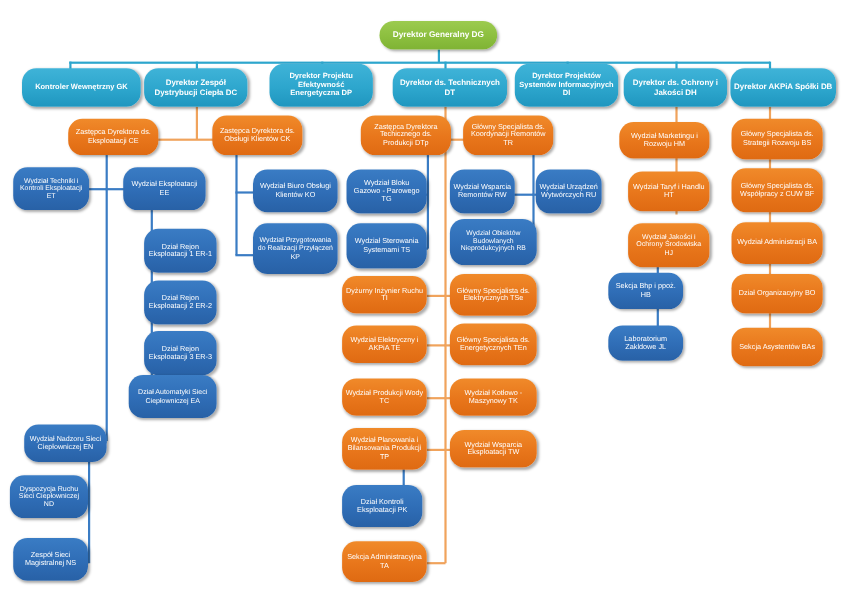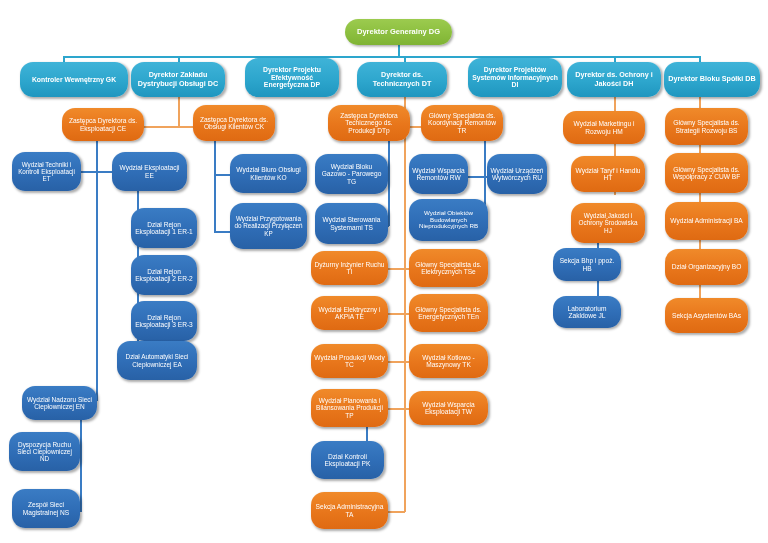--- a/index.html
+++ b/index.html
@@ -111,41 +111,41 @@
 
   <div class="node c-green" style="left:345px;top:19px;width:107px;height:26px;font-size:7.5px;font-weight:bold;">
     <span>Dyrektor Generalny DG</span>
     </div>
 
   <div class="node c-teal" style="left:20px;top:62px;width:108px;height:35px;font-size:6.8px;font-weight:bold;">
     <span>Kontroler Wewnętrzny  GK</span>
     </div>
 
   <div class="node c-teal" style="left:131px;top:62px;width:94px;height:35px;font-size:7.2px;font-weight:bold;">
-    <span>Dyrektor Zakładu Dystrybucji Obsługi  DC</span>
+    <span>Dyrektor Zespół Dystrybucji Ciepła  DC</span>
     </div>
 
   <div class="node c-teal" style="left:245px;top:58px;width:94px;height:39px;font-size:6.9px;font-weight:bold;">
     <span>Dyrektor Projektu Efektywność Energetyczna DP</span>
     </div>
 
-  <div class="node c-teal" style="left:357px;top:62px;width:90px;height:35px;font-size:7.2px;font-weight:bold;">
+  <div class="node c-teal" style="left:357px;top:62px;width:104px;height:35px;font-size:7.2px;font-weight:bold;">
     <span>Dyrektor ds. Technicznych  DT</span>
     </div>
 
   <div class="node c-teal" style="left:468px;top:58px;width:94px;height:39px;font-size:6.8px;font-weight:bold;">
     <span>Dyrektor Projektów Systemów Informacyjnych DI</span>
     </div>
 
   <div class="node c-teal" style="left:567px;top:62px;width:94px;height:35px;font-size:7.2px;font-weight:bold;">
     <span>Dyrektor ds. Ochrony i Jakości DH</span>
     </div>
 
   <div class="node c-teal" style="left:664px;top:62px;width:96px;height:35px;font-size:7.2px;font-weight:bold;">
-    <span>Dyrektor Bloku Spółki DB</span>
+    <span>Dyrektor AKPiA Spółki DB</span>
     </div>
 
   <div class="node c-orange" style="left:62px;top:108px;width:82px;height:33px;font-size:6.6px;">
     <span>Zastępca Dyrektora ds. Eksploatacji CE</span>
     </div>
 
   <div class="node c-orange" style="left:193px;top:105px;width:82px;height:36px;font-size:6.6px;">
     <span>Zastępca Dyrektora ds. Obsługi Klientów CK</span>
     </div>
 

